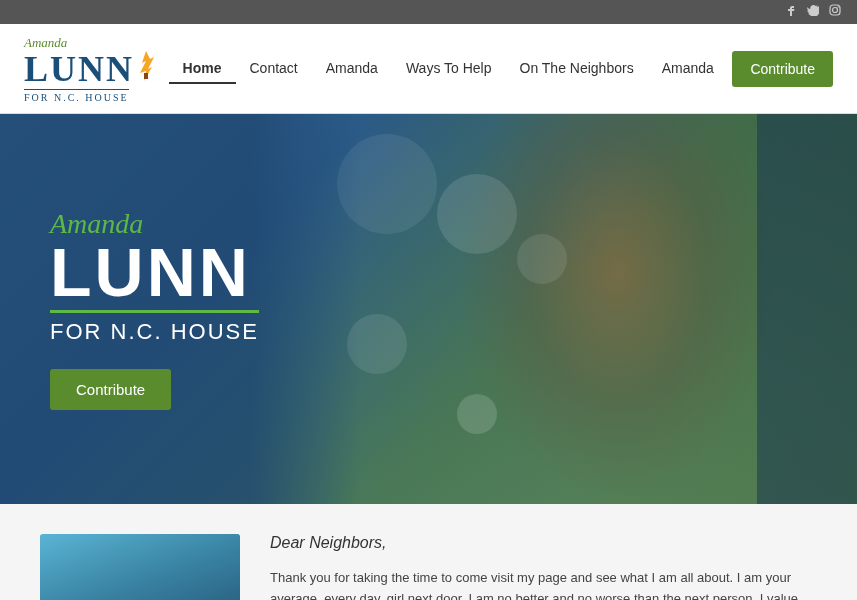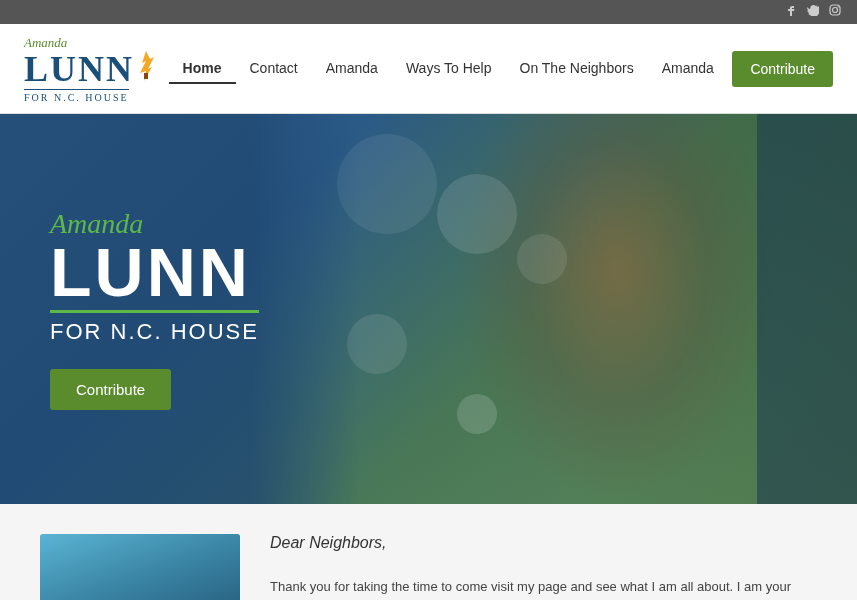--- a/index.html
+++ b/index.html
@@ -192,21 +192,21 @@
       align-items: flex-end;
       justify-content: center;
     }
     .content-text {
       flex: 1;
       font-family: Arial, sans-serif;
       color: #333;
     }
     .content-text h3 {
       font-size: 16px;
-      margin-bottom: 25px;
+      margin-bottom: 16px;
       font-style: italic;
       font-weight: normal;
     }
     .content-text p {
       font-size: 13px;
       line-height: 1.6;
       color: #444;
     }
   </style>
 </head>

